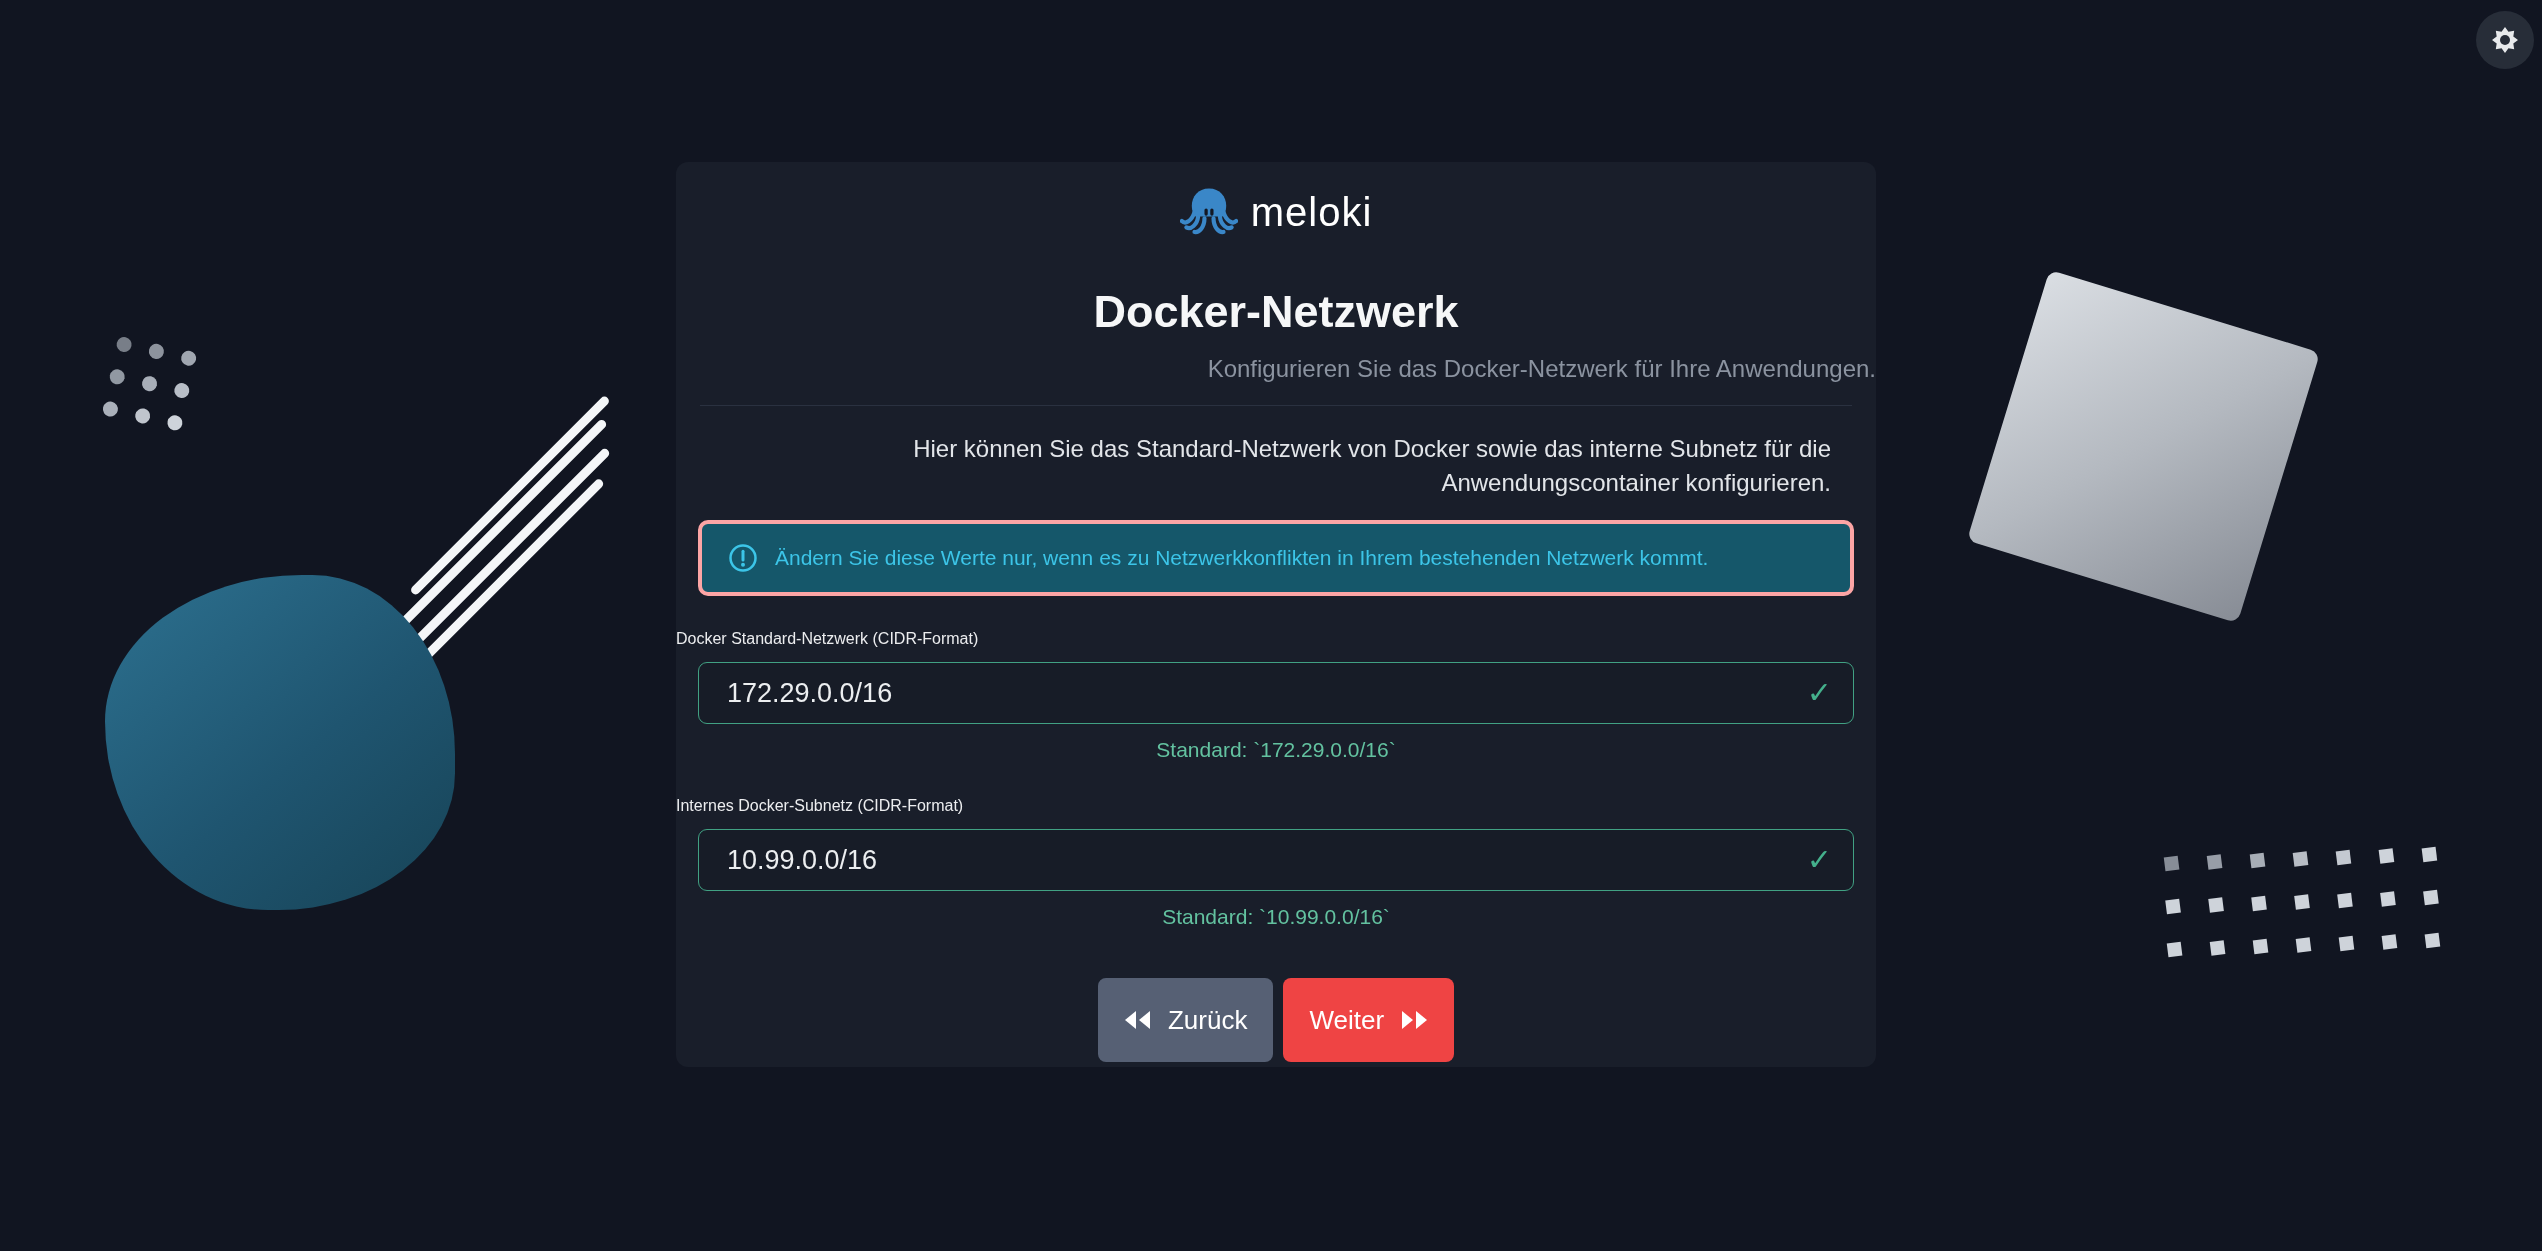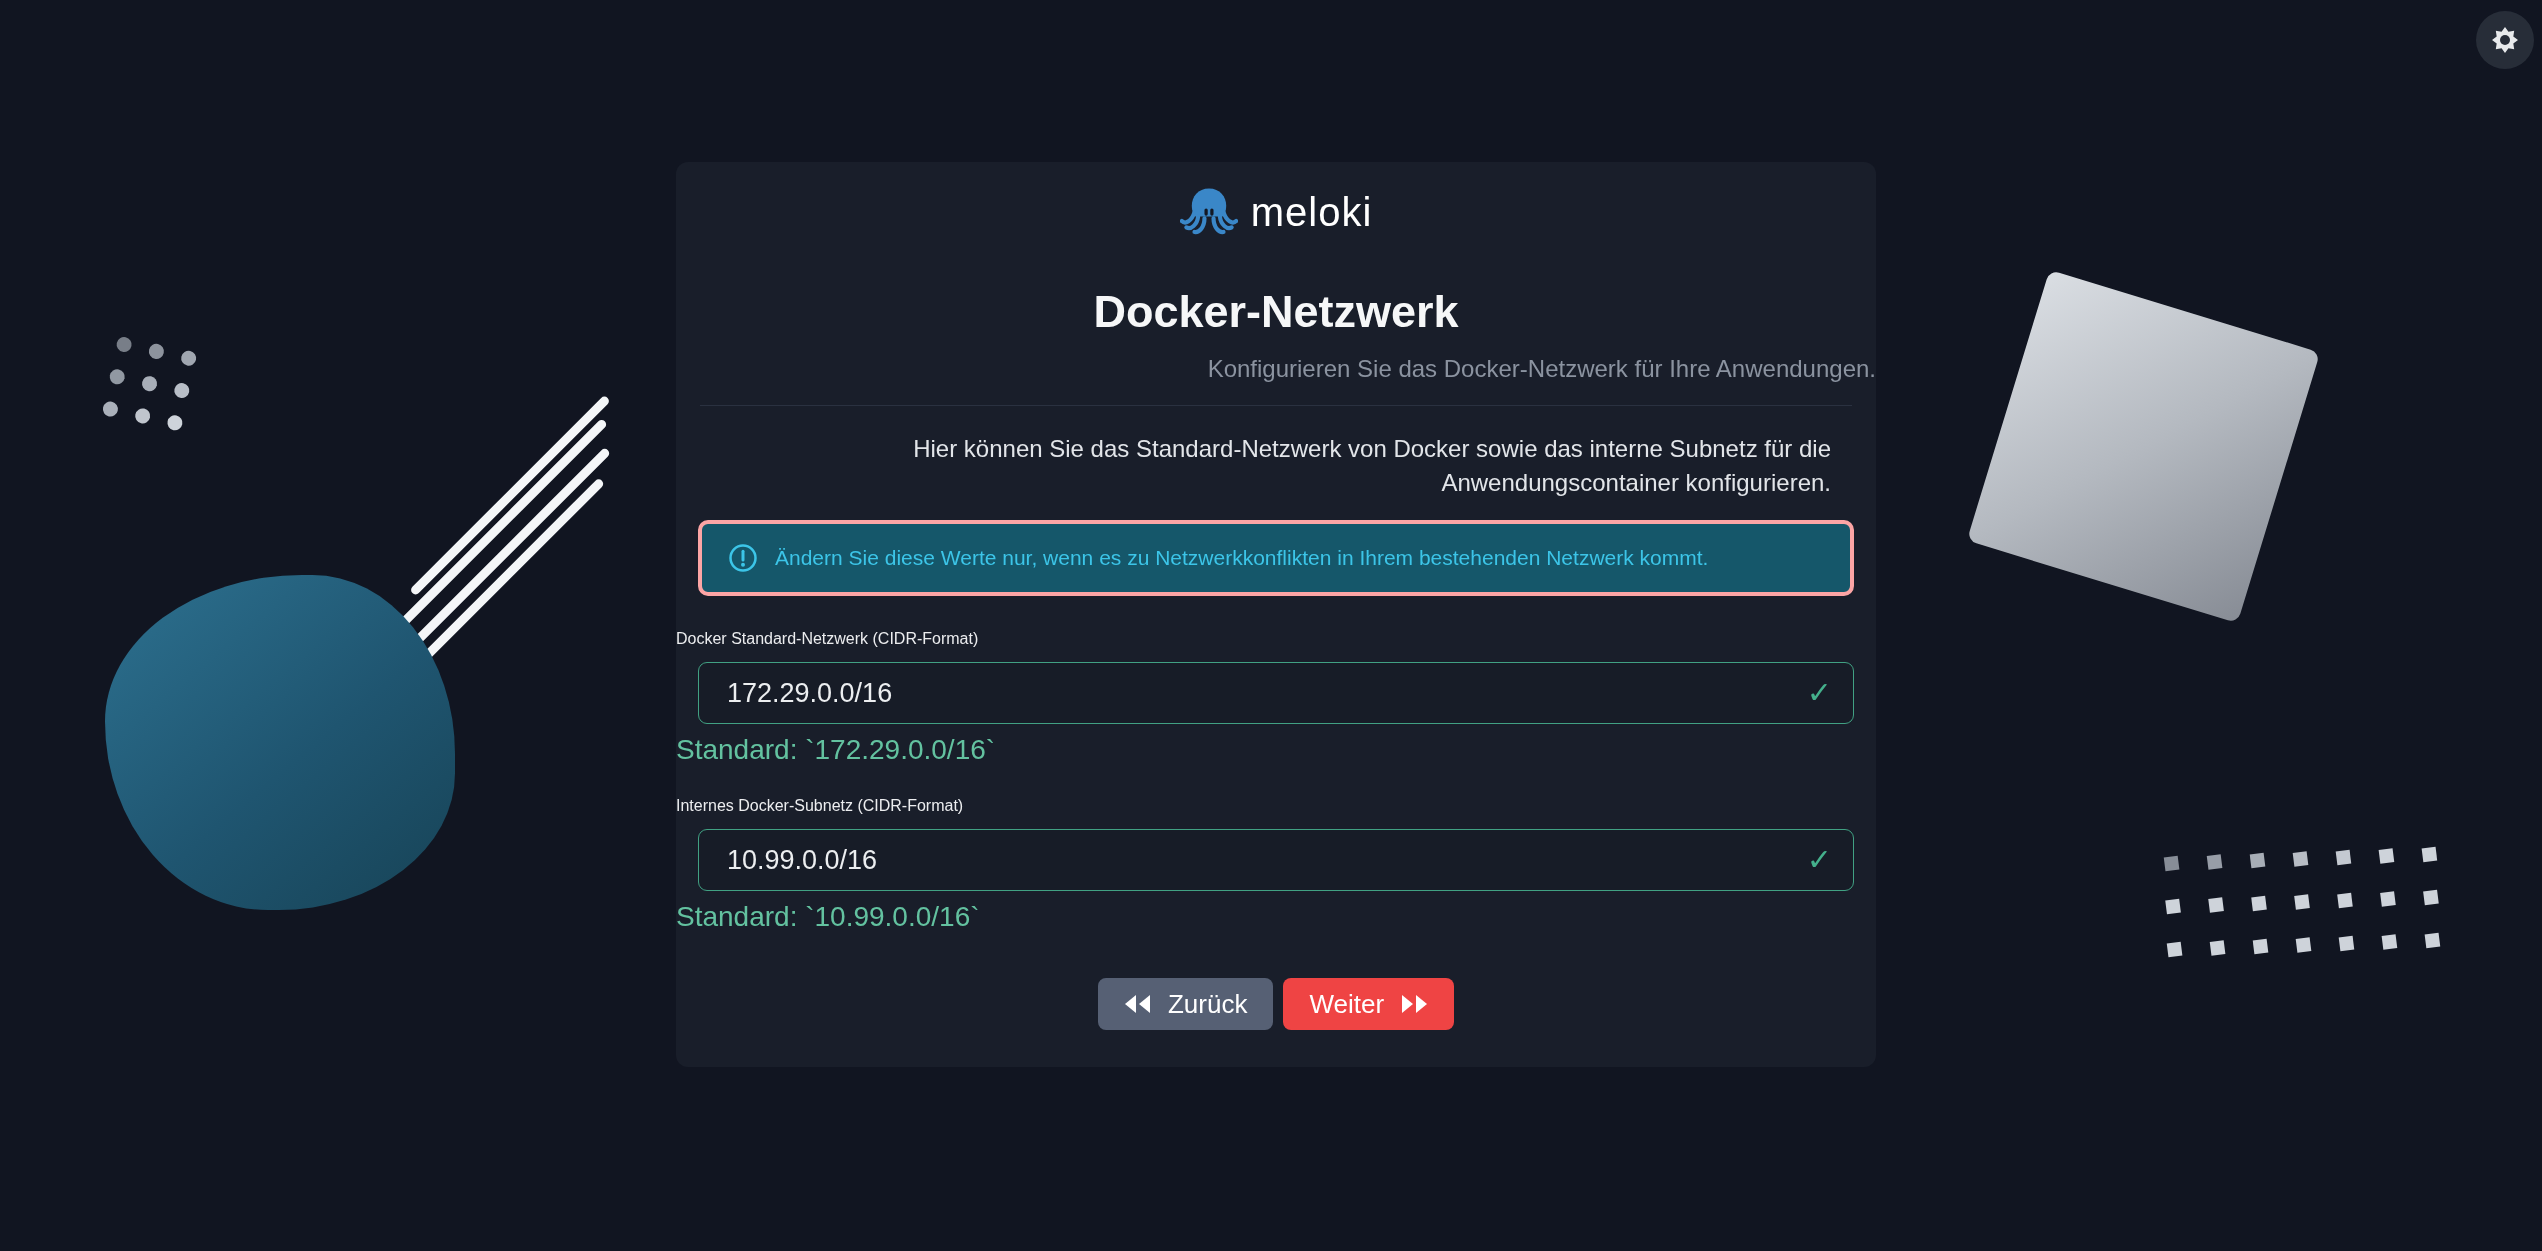--- a/index.html
+++ b/index.html
@@ -70,24 +70,24 @@
   .alert svg{flex:0 0 auto;width:30px;height:30px;}
   .alert-text{color:#3cc5e8;font-size:21px;}
 
   .field-label{margin:30px 0 0;text-align:left;color:#ecedef;font-size:16px;line-height:26px;}
   .input-wrap{position:relative;margin:10px 22px 0;}
   .cidr-input{width:100%;height:62px;box-sizing:border-box;border-radius:9px;
     background:#171c27;border:1.5px solid #41a183;color:#eceef0;font-size:27px;
     padding:0 60px 0 28px;outline:none;font-family:inherit;}
   .valid-check{position:absolute;right:22px;top:50%;transform:translateY(-50%);
     color:#44b08c;font-size:30px;line-height:1;}
-  .hint{margin:13px 0 0;color:#63c2a0;font-size:28px;line-height:26px;}
+  .hint{margin:13px 0 0;text-align:center;color:#63c2a0;font-size:21px;line-height:26px;}
 
   .btn-row{margin-top:48px;display:flex;justify-content:center;gap:10px;}
-  .btn{height:52px;border:none;border-radius:8px;display:inline-flex;align-items:center;gap:16px;
+  .btn{height:84px;border:none;border-radius:8px;display:inline-flex;align-items:center;gap:16px;
     padding:0 26px;color:#ffffff;font-size:26px;font-family:inherit;cursor:pointer;}
   .btn svg{width:28px;height:22px;display:block;}
   .btn-back{background:#566074;}
   .btn-next{background:#ef4444;}
 </style>
 </head>
 <body>
 
 <div class="stage">
 

